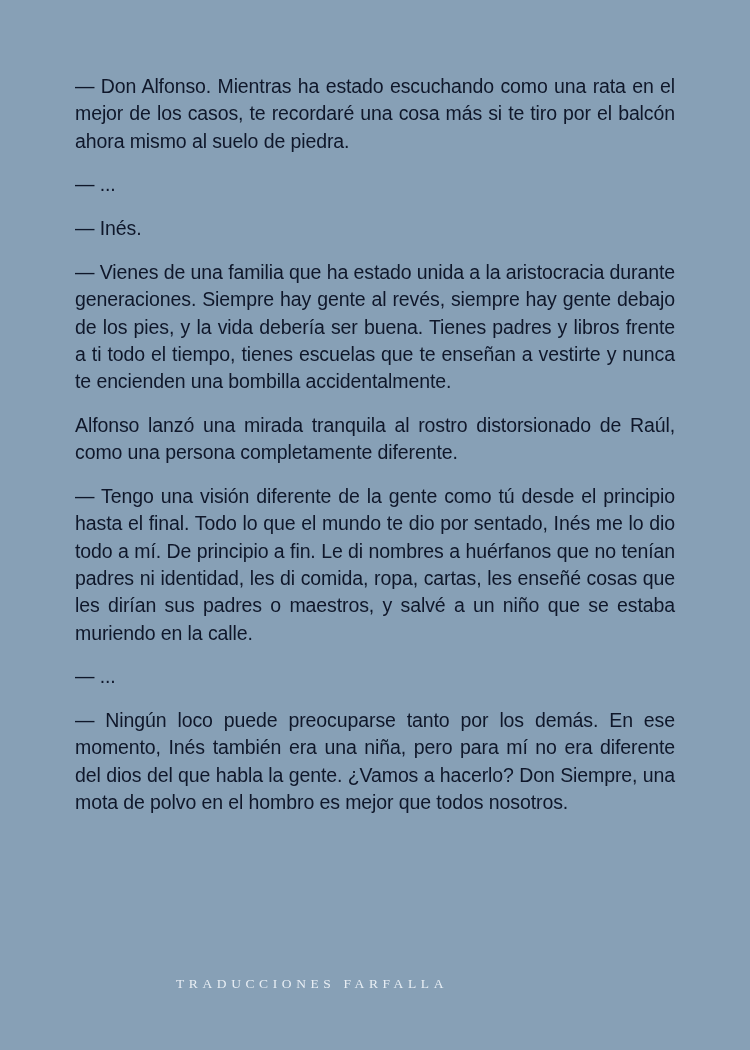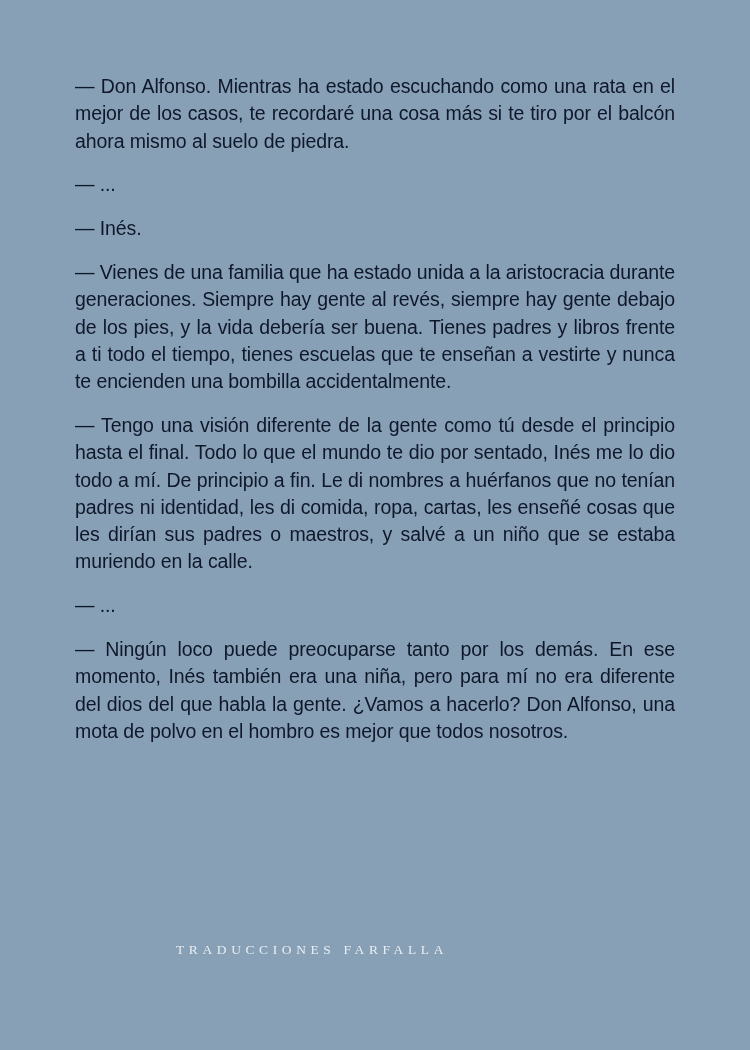--- a/index.html
+++ b/index.html
@@ -26,35 +26,36 @@
     }
     .page p {
       margin: 0 0 16.5px 0;
       text-align: justify;
       text-align-last: left;
     }
     .footer {
       position: absolute;
       left: 0;
       width: 624px;
-      top: 940px;
+      top: 974px;
       text-align: center;
       color: #e8eef4;
       font-family: "Liberation Serif", "DejaVu Serif", serif;
       font-size: 13.5px;
       letter-spacing: 4.6px;
       line-height: 20px;
     }
   </style>
 </head>
 <body>
 
 <div class="page">
   <p>— Don Alfonso. Mientras ha estado escuchando como una rata en el mejor de los casos, te recordaré una cosa más si te tiro por el balcón ahora mismo al suelo de piedra.</p>
   <p>— ...</p>
   <p>— Inés.</p>
   <p>— Vienes de una familia que ha estado unida a la aristocracia durante generaciones. Siempre hay gente al revés, siempre hay gente debajo de los pies, y la vida debería ser buena. Tienes padres y libros frente a ti todo el tiempo, tienes escuelas que te enseñan a vestirte y nunca te encienden una bombilla accidentalmente.</p>
+  <p>Alfonso lanzó una mirada tranquila al rostro distorsionado de Raúl, como una persona completamente diferente.</p>
   <p>— Tengo una visión diferente de la gente como tú desde el principio hasta el final. Todo lo que el mundo te dio por sentado, Inés me lo dio todo a mí. De principio a fin. Le di nombres a huérfanos que no tenían padres ni identidad, les di comida, ropa, cartas, les enseñé cosas que les dirían sus padres o maestros, y salvé a un niño que se estaba muriendo en la calle.</p>
   <p>— ...</p>
-  <p>— Ningún loco puede preocuparse tanto por los demás. En ese momento, Inés también era una niña, pero para mí no era diferente del dios del que habla la gente. ¿Vamos a hacerlo? Don Alfonso, una mota de polvo en el hombro es mejor que todos nosotros.</p>
+  <p>— Ningún loco puede preocuparse tanto por los demás. En ese momento, Inés también era una niña, pero para mí no era diferente del dios del que habla la gente. ¿Vamos a hacerlo? Don Siempre, una mota de polvo en el hombro es mejor que todos nosotros.</p>
 </div>
 
 <div class="footer">TRADUCCIONES FARFALLA</div>
 
 </body></html>

